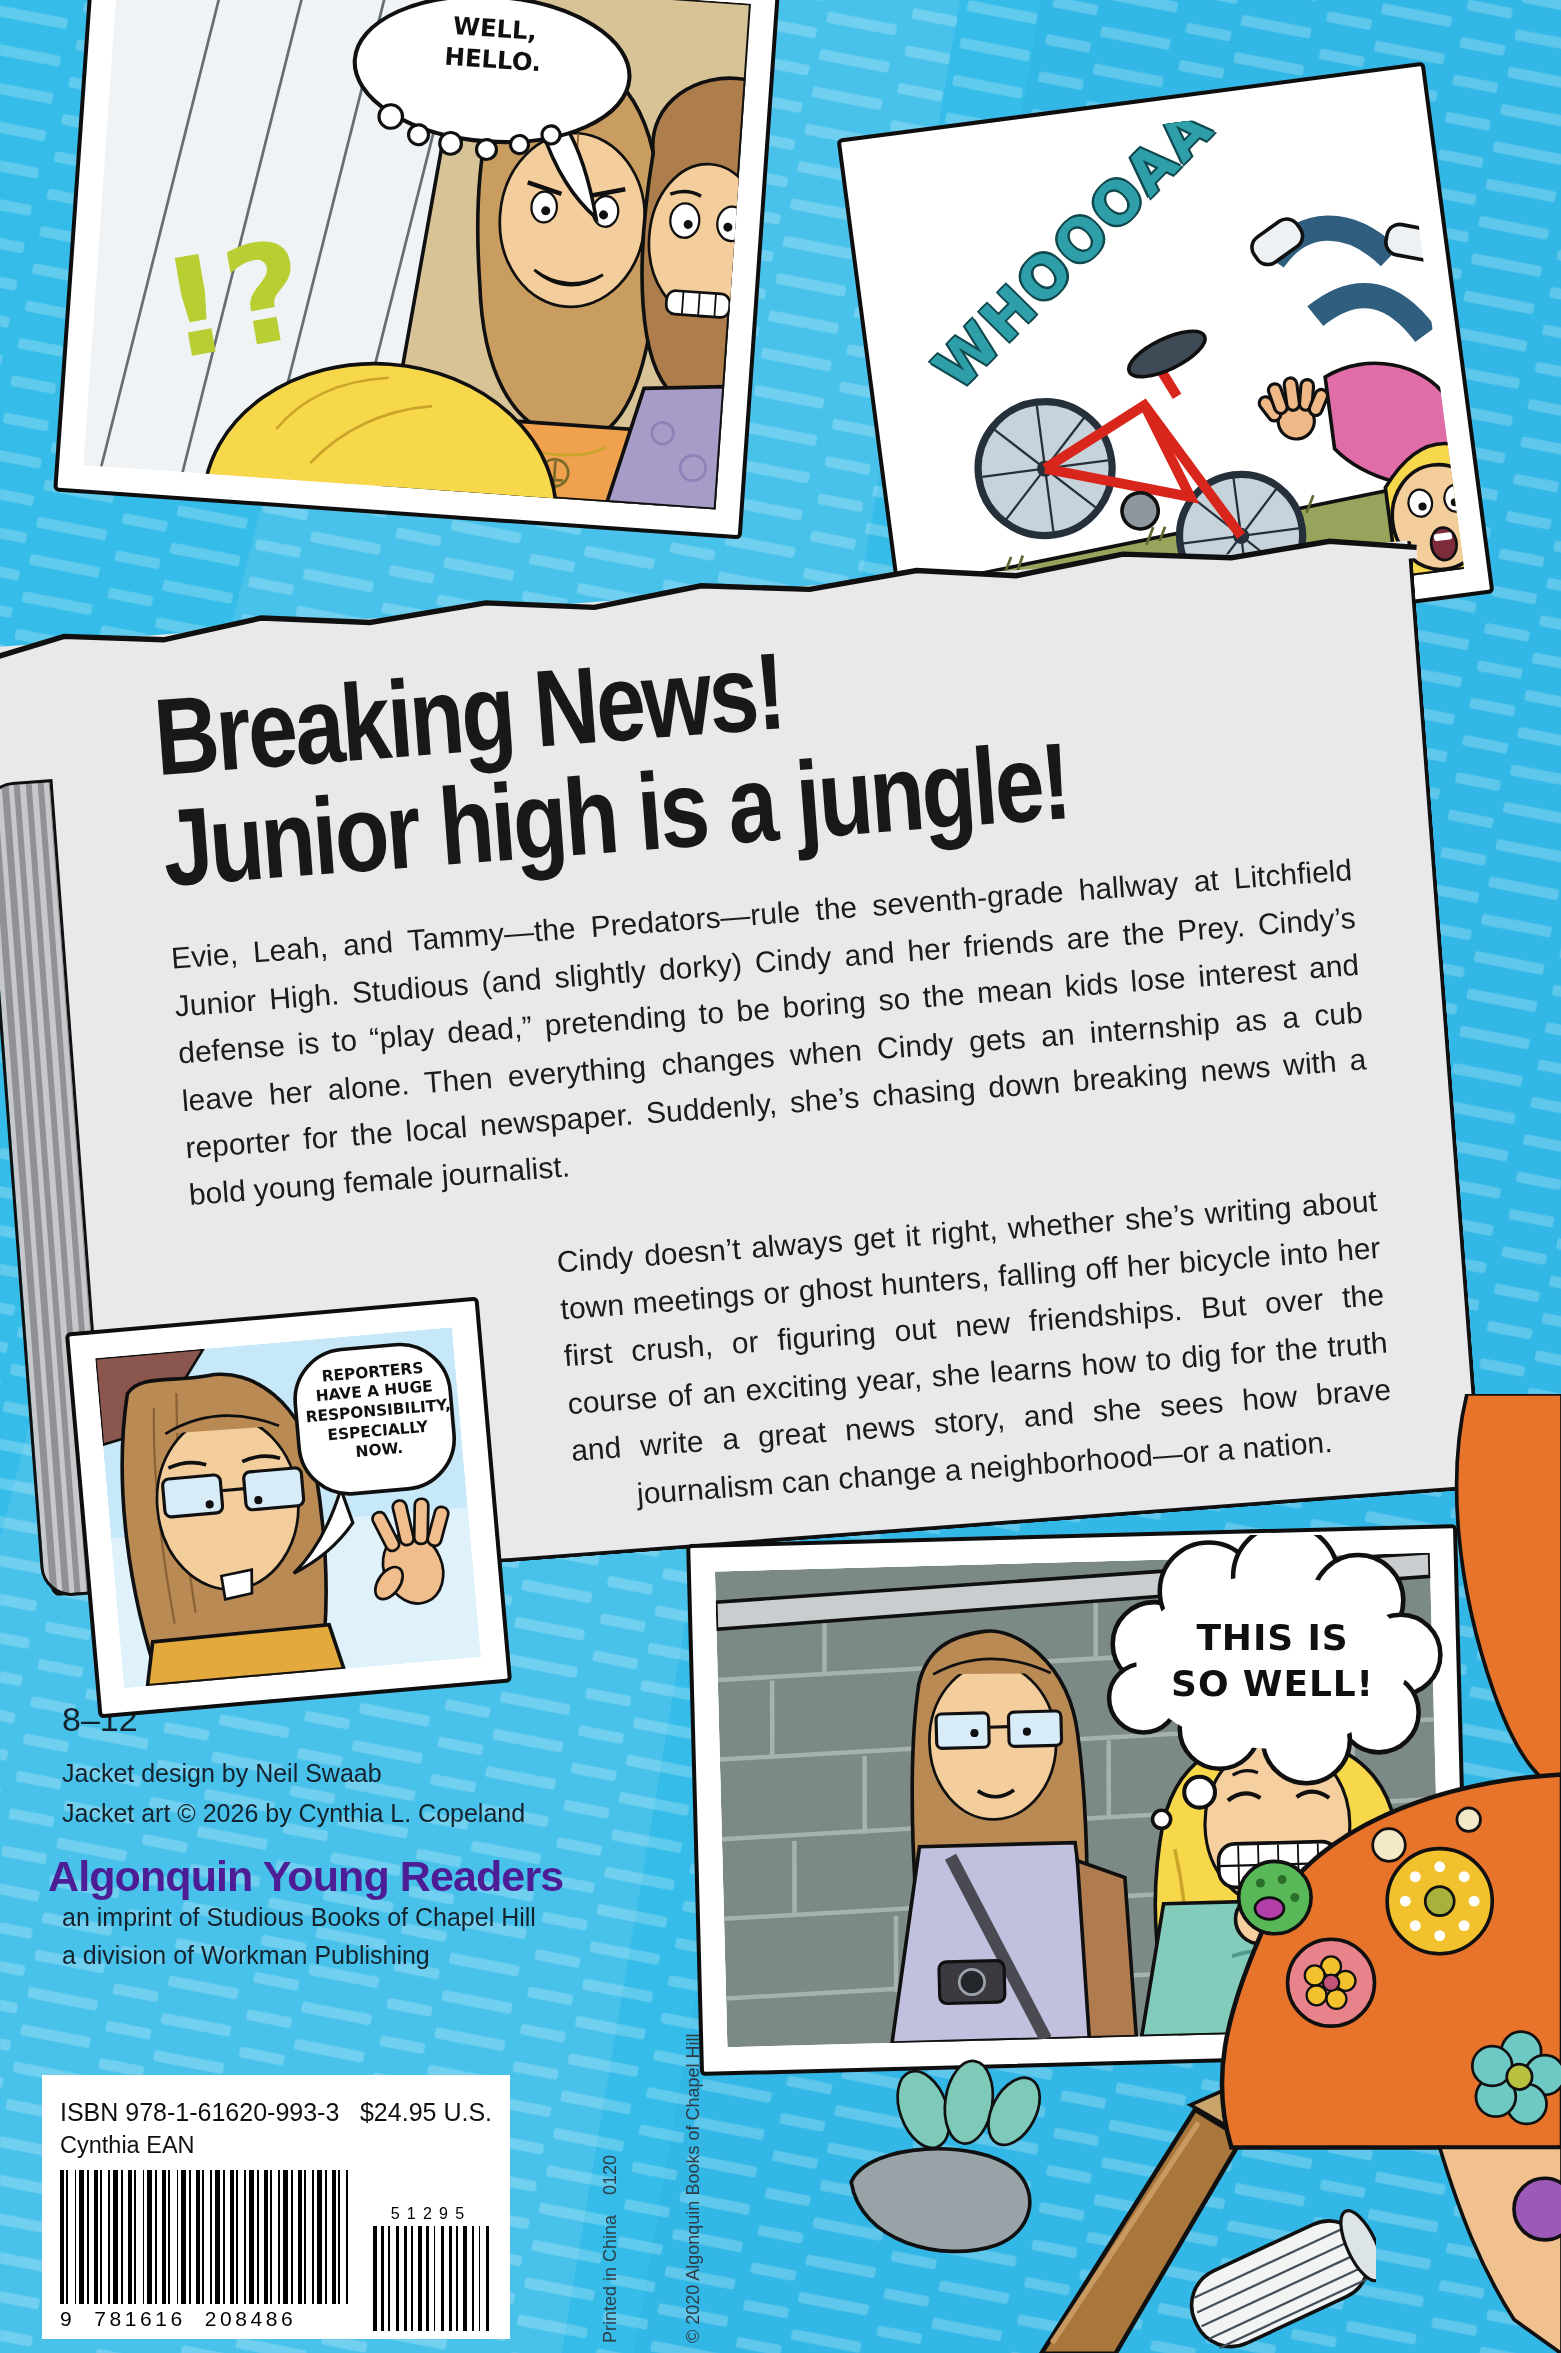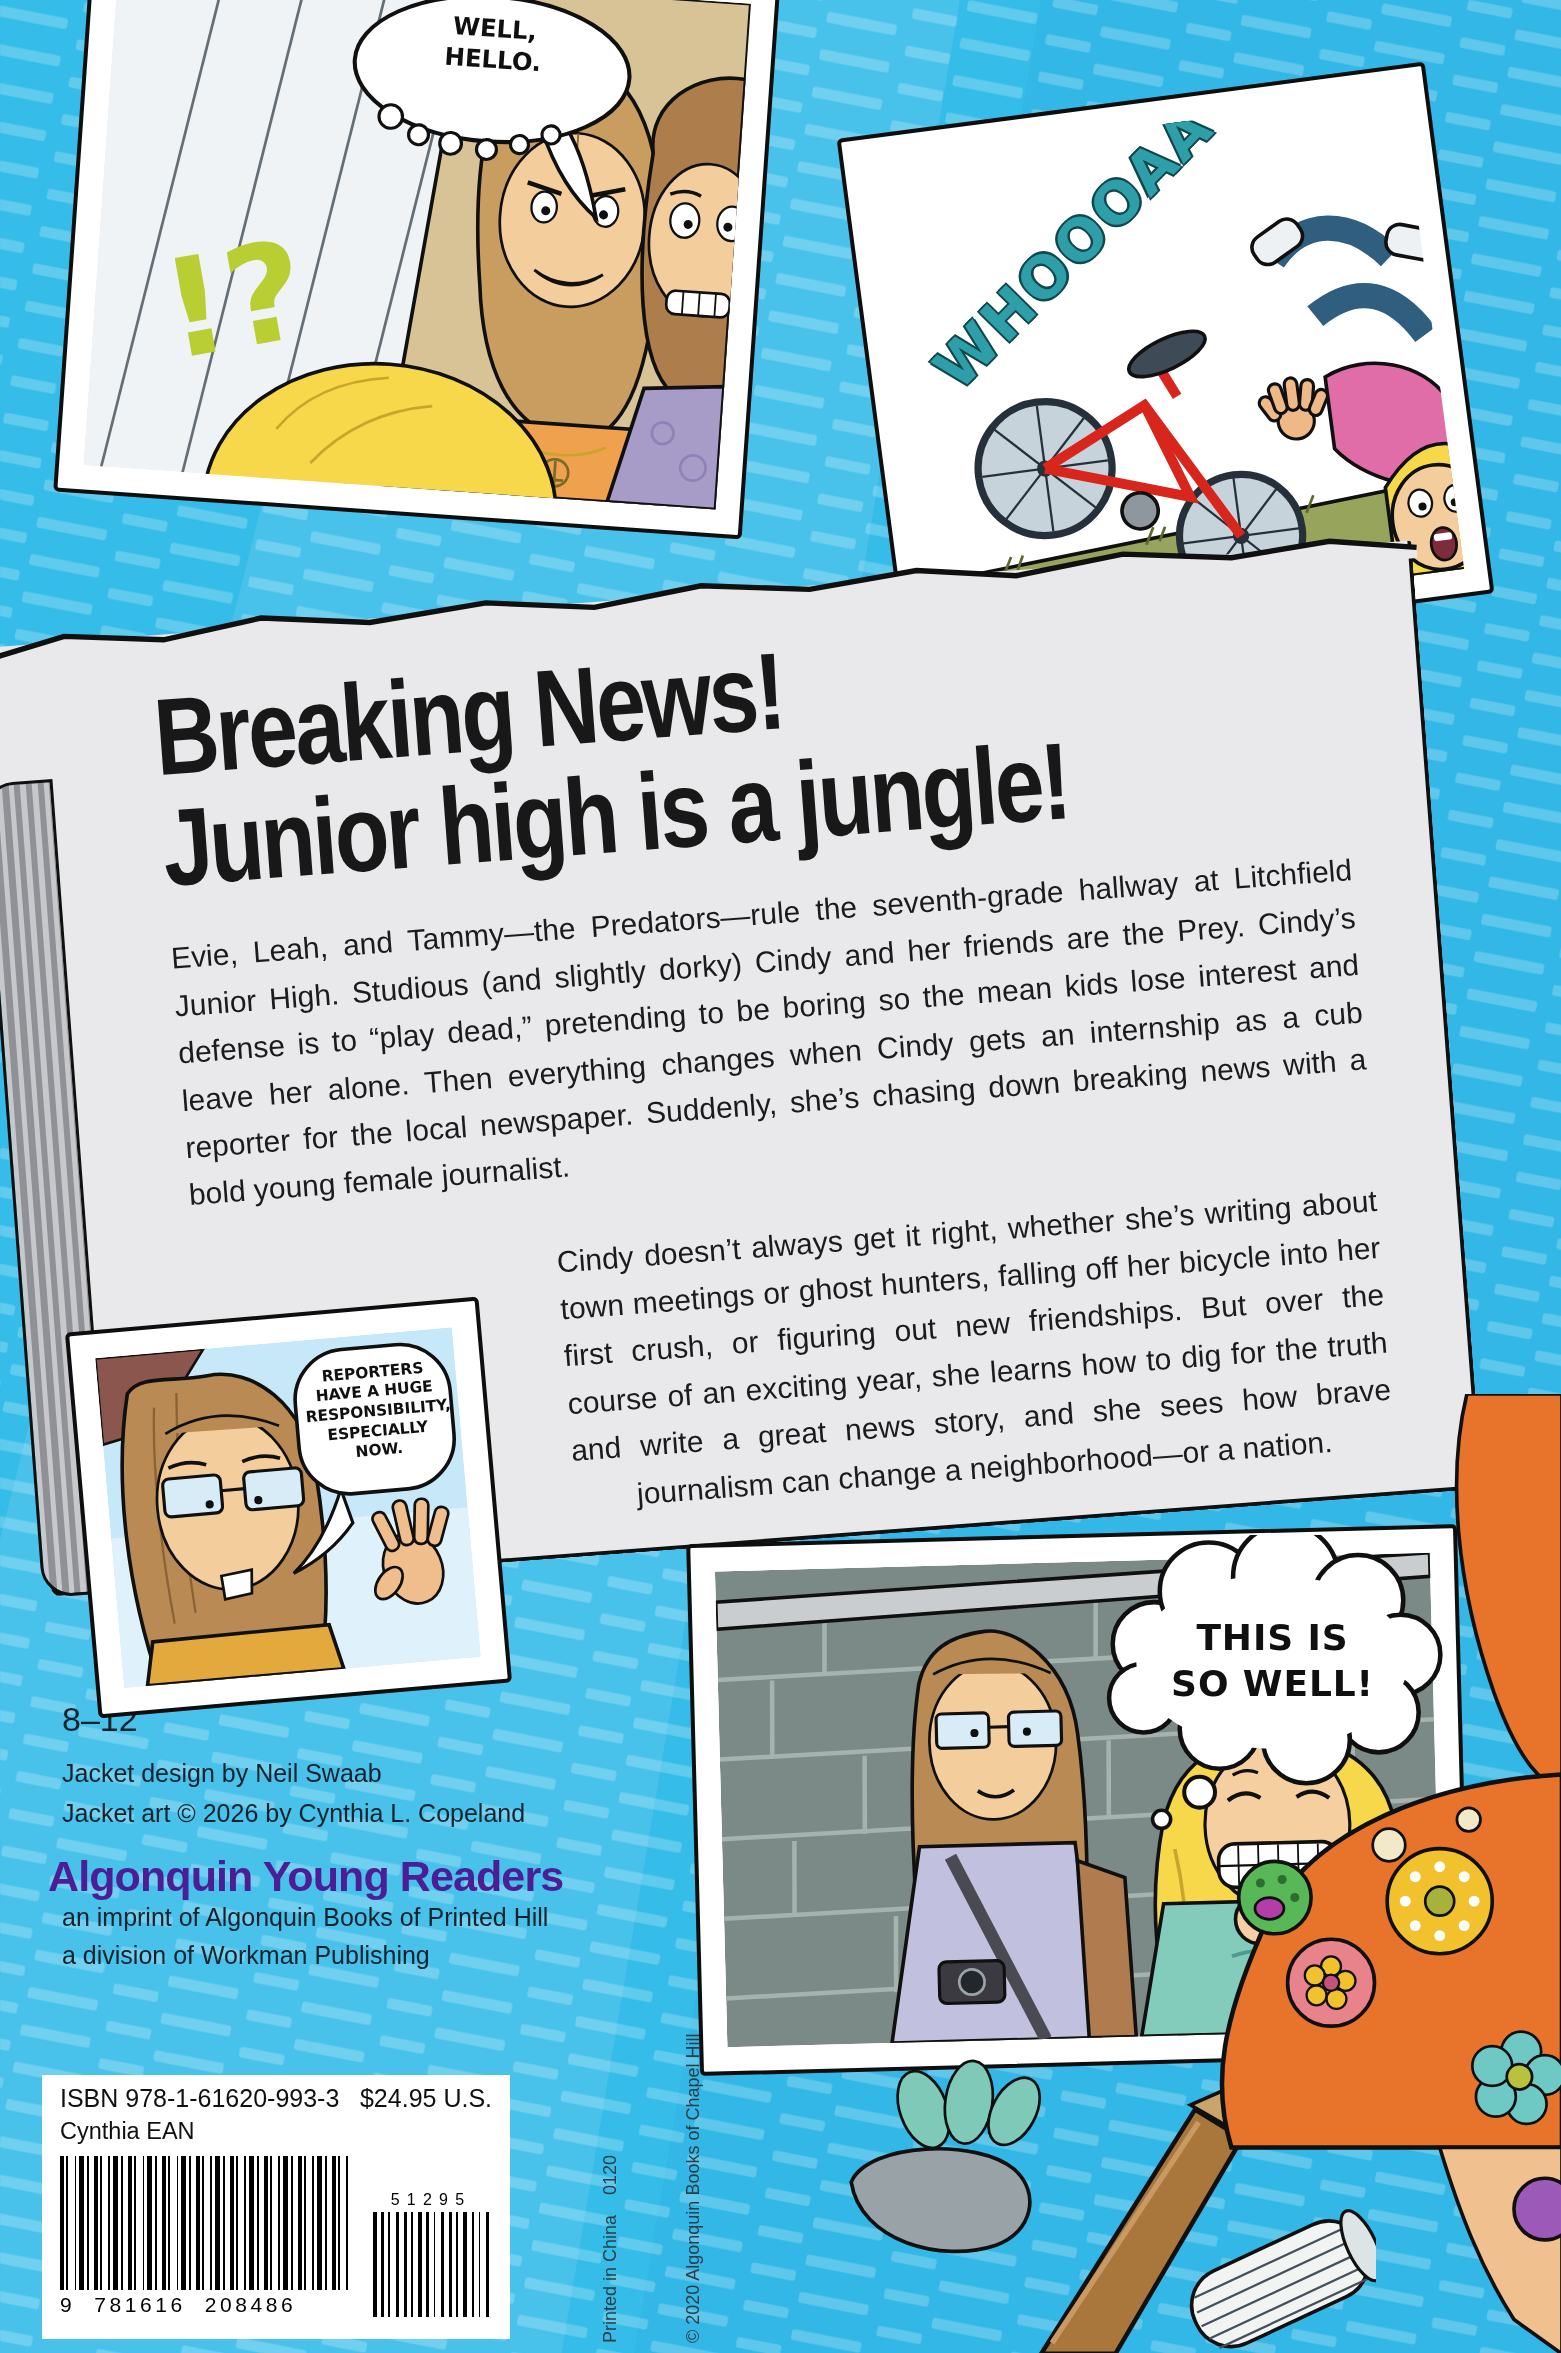--- a/index.html
+++ b/index.html
@@ -39,21 +39,21 @@
   .credit1{left:62px;top:1759px;font-size:25px;}
   .credit2{left:62px;top:1799px;font-size:25px;}
   .pubname{left:48px;top:1852px;font-size:43px;font-weight:800;color:#4c1d95;letter-spacing:-0.9px;}
   .publine1{left:62px;top:1903px;font-size:25px;}
   .publine2{left:62px;top:1941px;font-size:25px;}
 
   .promo{position:absolute;left:42px;top:1984px;width:468px;height:91px;background:#F8ED1C;
          display:flex;flex-direction:column;justify-content:center;align-items:center;
          font-size:28px;color:#1A1A1A;line-height:1.42;}
   .isbnbox{position:absolute;left:42px;top:2075px;width:468px;height:264px;background:#ffffff;
-           box-sizing:border-box;padding:9px 18px;}
+           box-sizing:border-box;padding:23px 18px;}
   .isbnrow{display:flex;justify-content:space-between;font-size:25px;color:#101010;}
   .bookland{font-size:23.5px;color:#101010;margin-top:5.4px;}
   .barcodes{display:flex;align-items:flex-end;margin-top:11px;}
   .ean{width:288px;}
   .eanbars{height:134px;
      background:repeating-linear-gradient(90deg,#000 0 3.6px,#fff 3.6px 6.3px,#000 6.3px 8.1px,#fff 8.1px 14.5px,
         #000 14.5px 16.3px,#fff 16.3px 19px,#000 19px 24.4px,#fff 24.4px 27px,#000 27px 29px,#fff 29px 34px);}
   .eandigits{font-size:21px;letter-spacing:3.6px;margin-top:2.7px;color:#000;
              font-family:"Liberation Sans",sans-serif;white-space:pre;}
   .supp{width:116px;margin-left:25px;}
@@ -421,21 +421,21 @@
       <circle cx="78" cy="314" r="10" fill="#fff" stroke="#101010" stroke-width="4"></circle>
     </svg>
     <div class="comic" style="left:50px;top:80px;width:263px;font-size:36px;letter-spacing:0.9px;">THIS IS
 SO WELL!</div>
   </div>
 
   <div class="ltxt age">8–12</div>
   <div class="ltxt credit1">Jacket design by Neil Swaab</div>
   <div class="ltxt credit2">Jacket art © 2026 by Cynthia L. Copeland</div>
   <div class="ltxt pubname">Algonquin Young Readers</div>
-  <div class="ltxt publine1">an imprint of Algonquin Books of Printed Hill</div>
+  <div class="ltxt publine1">an imprint of Studious Books of Chapel Hill</div>
   <div class="ltxt publine2">a division of Workman Publishing</div>
 
 
   <div class="isbnbox">
     <div class="isbnrow">
       <span>ISBN 978-1-61620-993-3</span>
       <span>$24.95 U.S.</span>
     </div>
     <div class="bookland">Cynthia EAN</div>
     <div class="barcodes">

